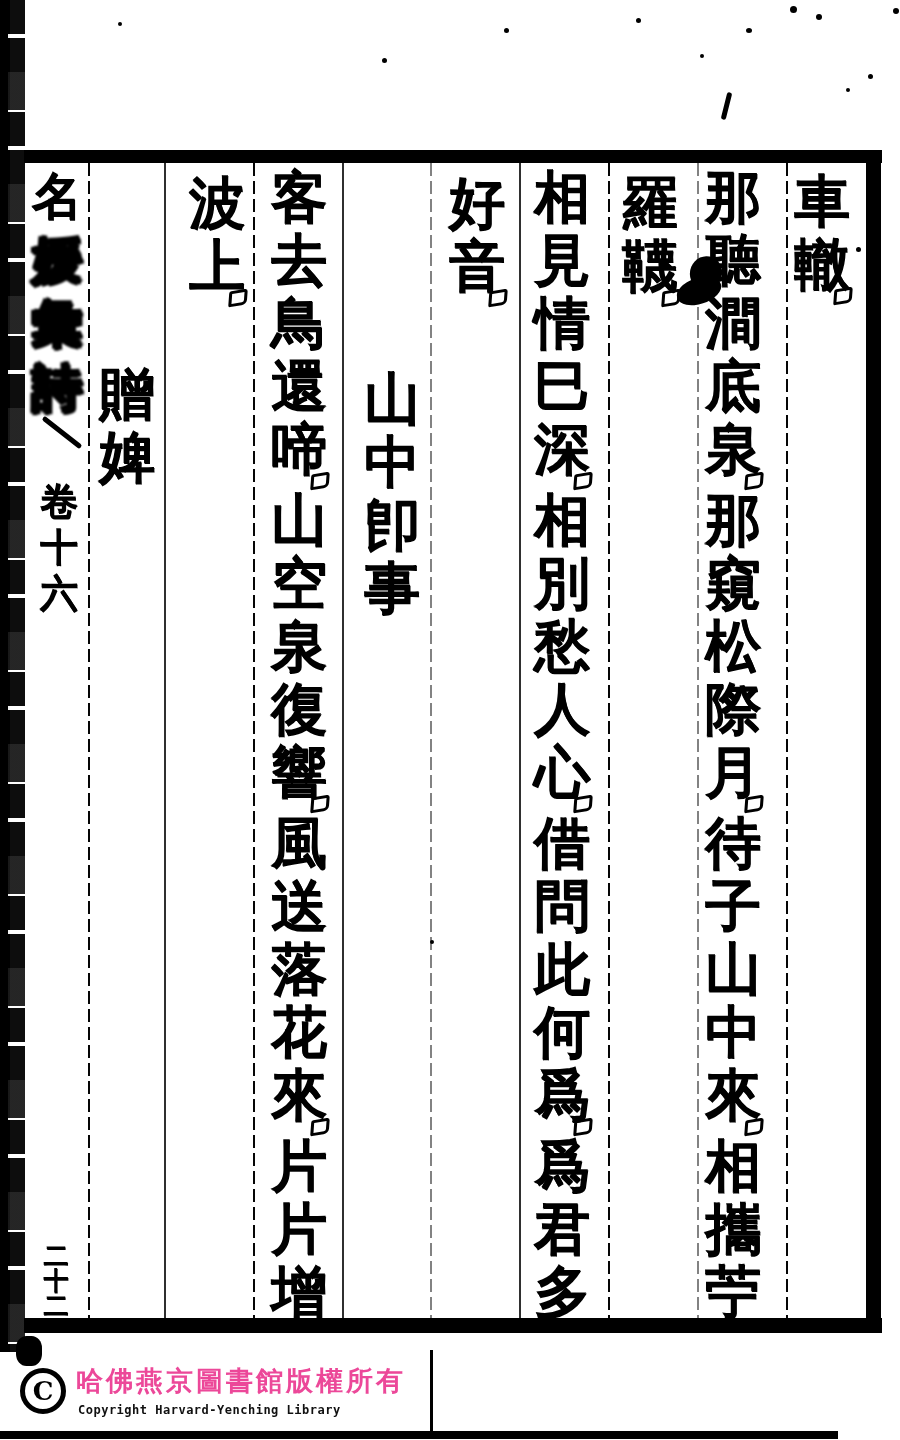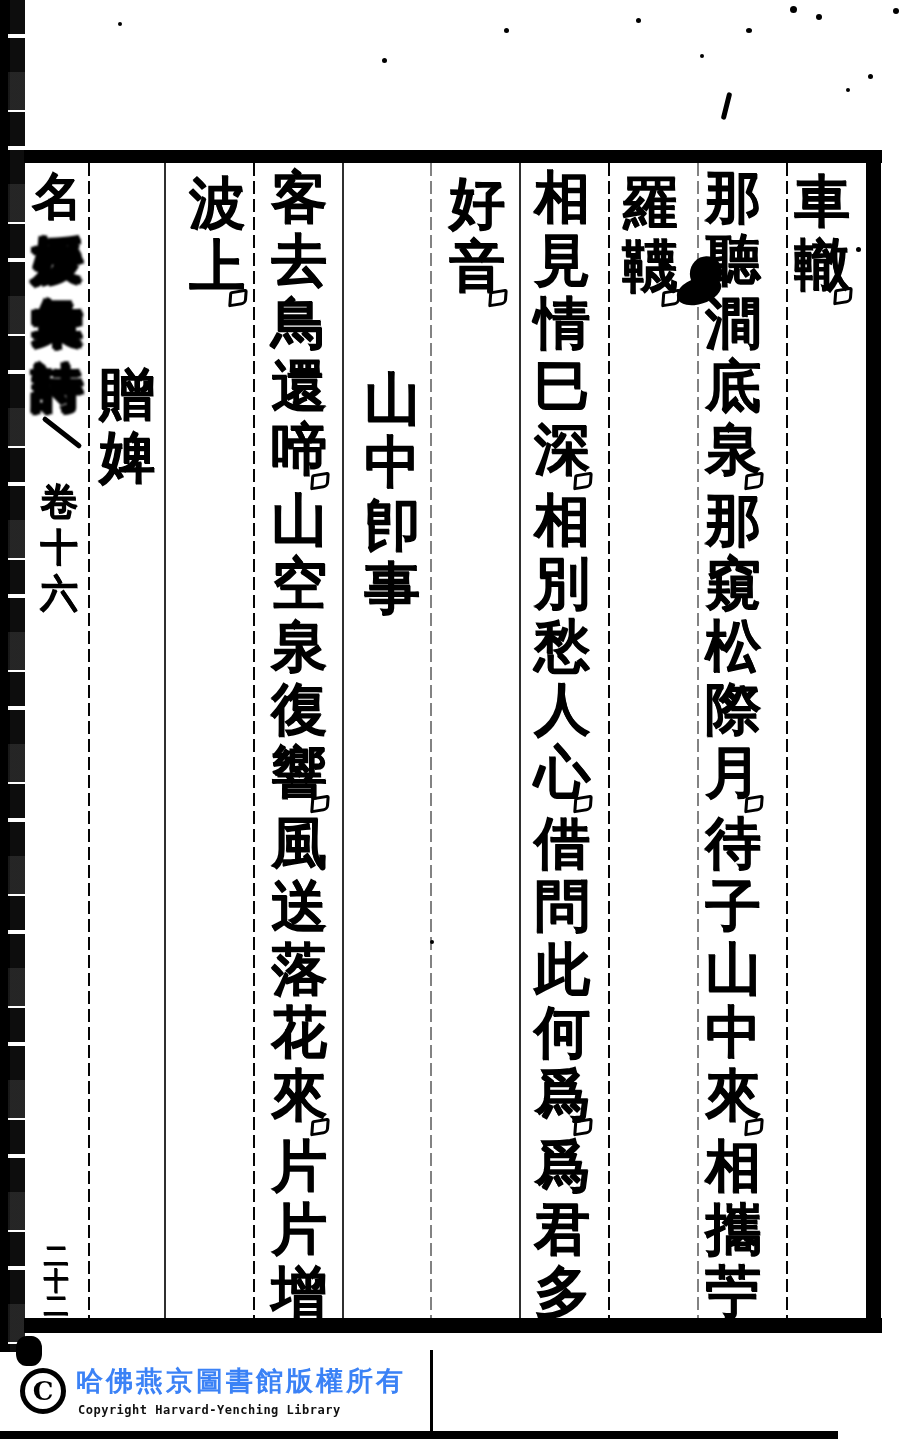--- a/index.html
+++ b/index.html
@@ -47,21 +47,21 @@
   .speck { position:absolute; background:#000; border-radius:50%; }
   
   .c-circle {
     position:absolute; left:20px; top:1368px; width:36px; height:36px;
     border:5px solid #000; border-radius:50%;
     display:flex; align-items:center; justify-content:center;
   }
   .c-circle .c-letter { font:700 26px/26px "DejaVu Serif",serif; }
   .stamp-cn {
     position:absolute; left:76px; top:1366px;
-    font:700 27px/30px "Liberation Sans",sans-serif; letter-spacing:3px; color:#3b82f6;
+    font:700 27px/30px "Liberation Sans",sans-serif; letter-spacing:3px; color:#ec4899;
   }
   .stamp-en {
     position:absolute; left:78px; top:1403px;
     font:700 12px/14px "DejaVu Sans Mono",monospace; letter-spacing:.5px; color:#111;
   }
 </style>
 </head>
 <body>
 
 <div class="page">

